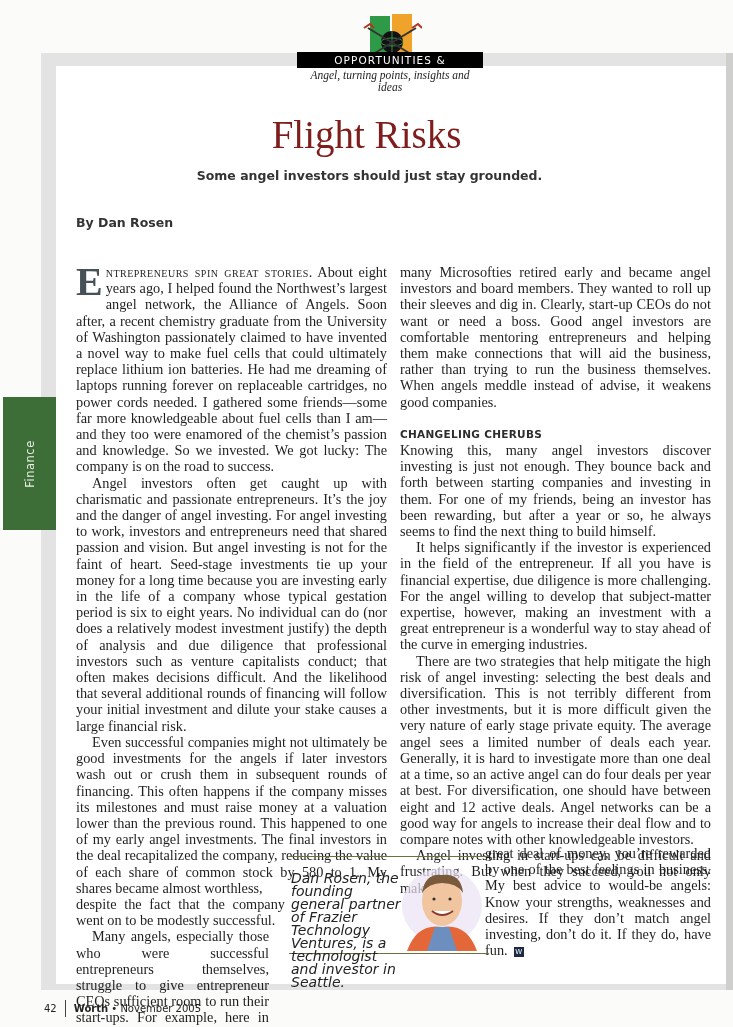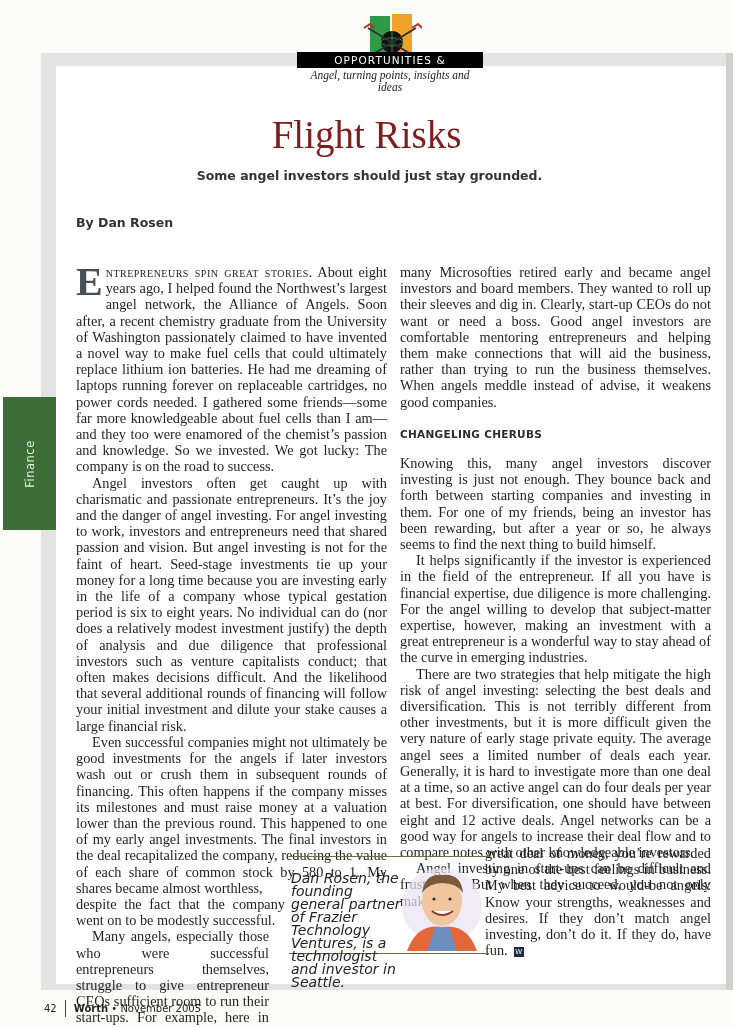--- a/index.html
+++ b/index.html
@@ -63,21 +63,21 @@
   .col p.first { text-indent:0; }
   .col1 { left:76px; top:264px; width:311px; }
   .col2 { left:400px; top:264px; width:311px; }
   .dropcap {
     float:left; font-family:"Liberation Serif", serif; font-size:40px; line-height:30px;
     color:#465157; margin:3px 3px 0 0; font-weight:bold;
   }
   .smallcaps { font-variant:small-caps; letter-spacing:0.5px;margin-top:30px; }
   .subhead {
     font-family:"DejaVu Sans", sans-serif; font-weight:bold; font-size:10.5px;
-    color:#2c2c2c; letter-spacing:0.3px; margin:16px 0 13px 0; text-indent:0;
+    color:#2c2c2c; letter-spacing:0.3px; margin:16px 0 0 0; text-indent:0;
   }
   .narrow { width:209px; }
   .short { width:193px; }
   .tail {
     position:absolute; left:485px; top:845px; width:226px;
     font-size:14.3px; line-height:16.2px; text-align:justify; color:#1f1f1f;
   }
   .tail p { margin:0; }
   .endmark {
     display:inline-block; width:10px; height:10px; background:#1c2a44; color:#fff;

